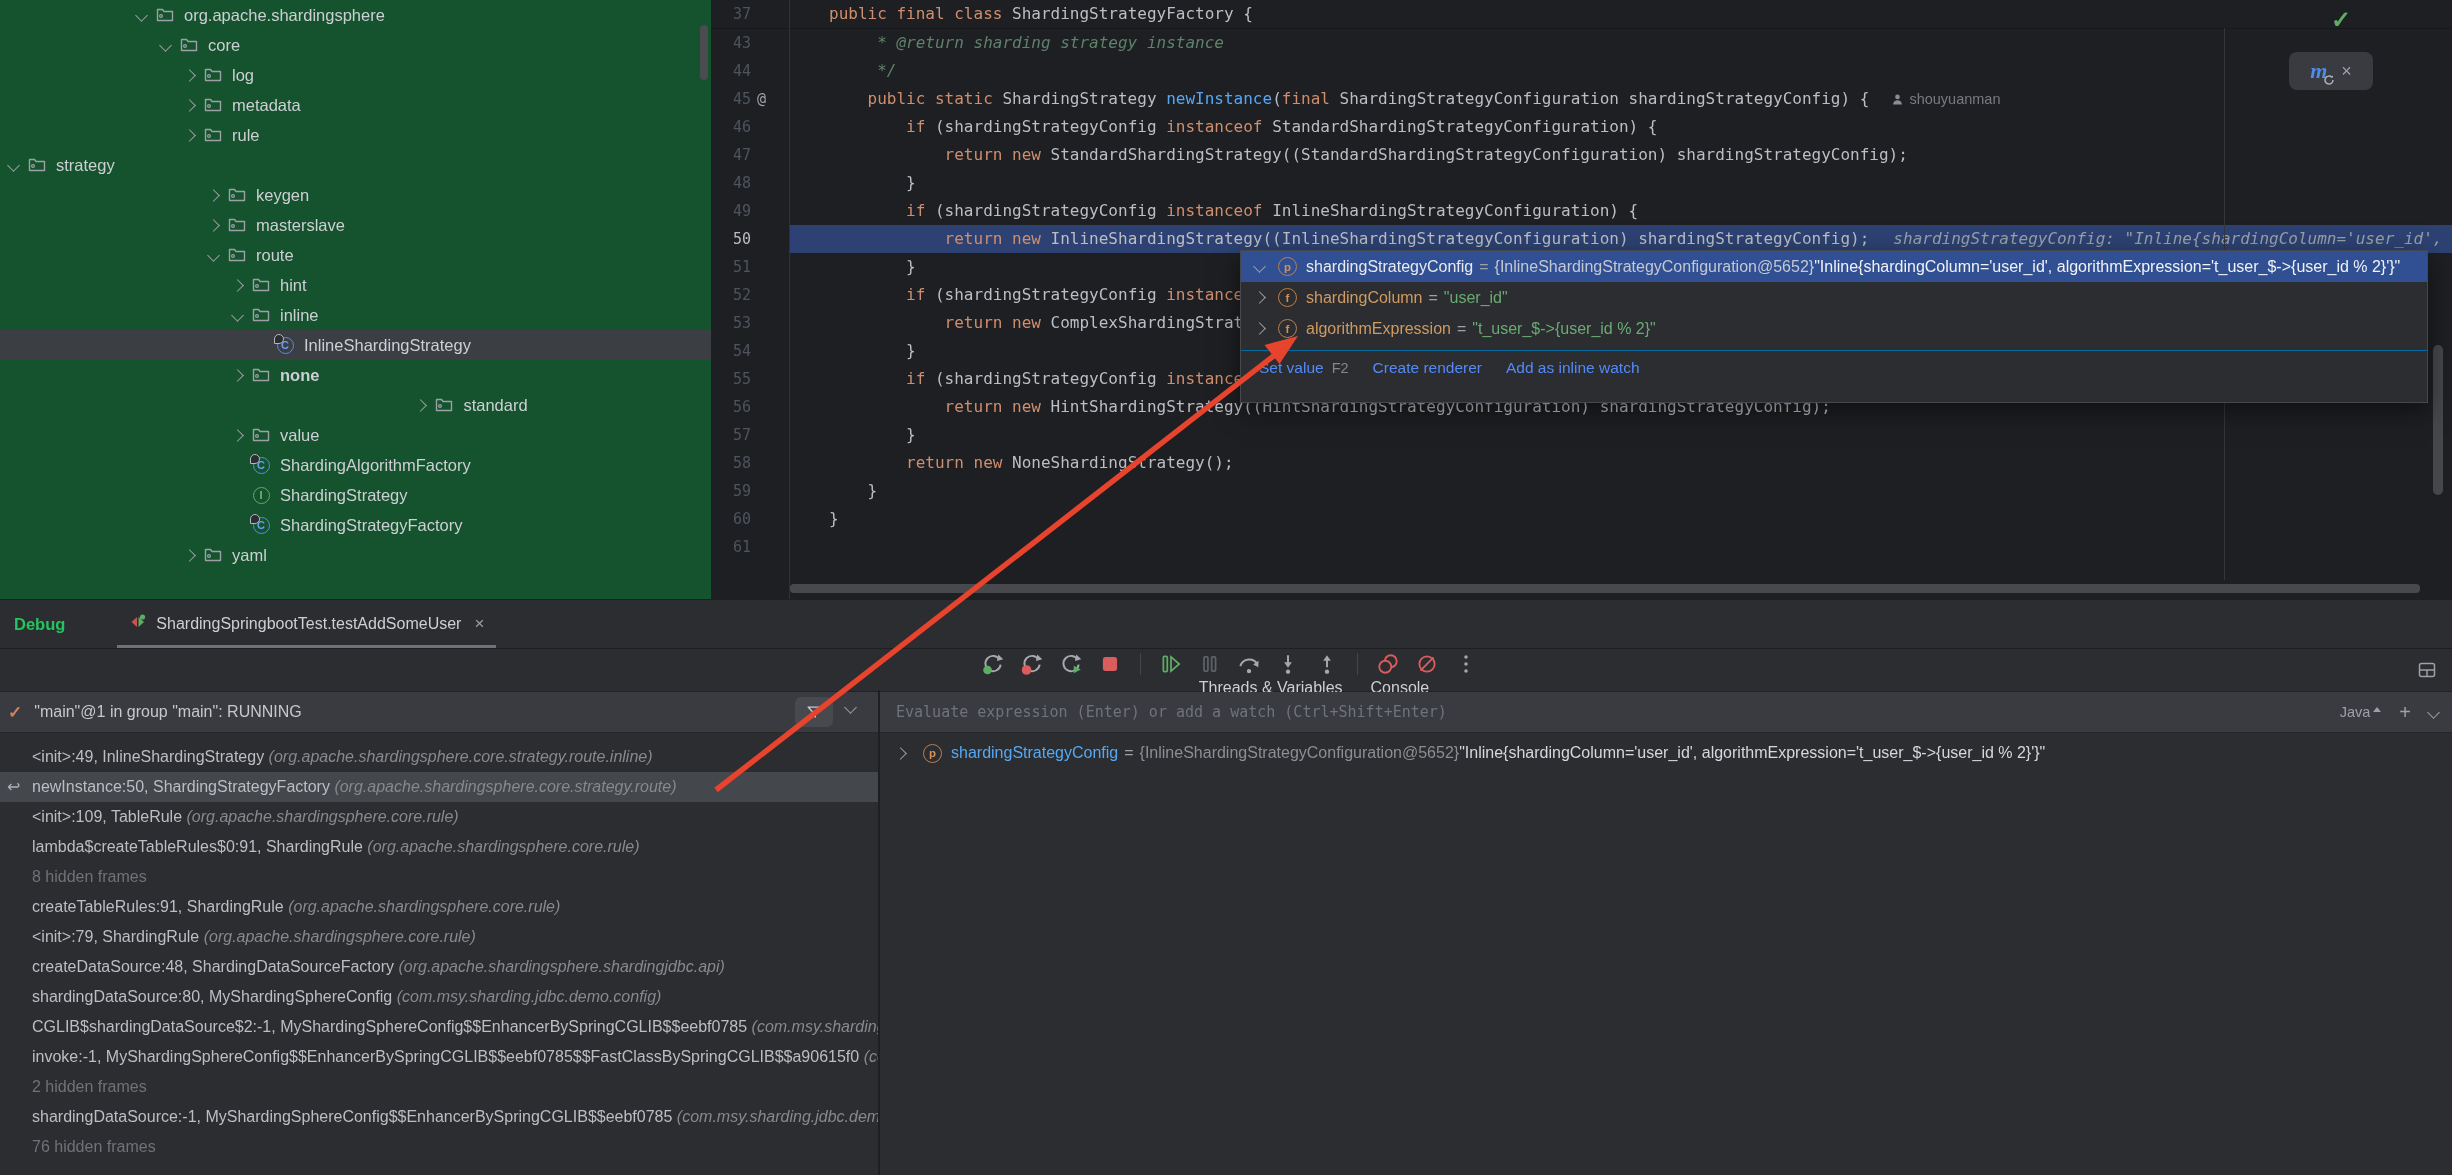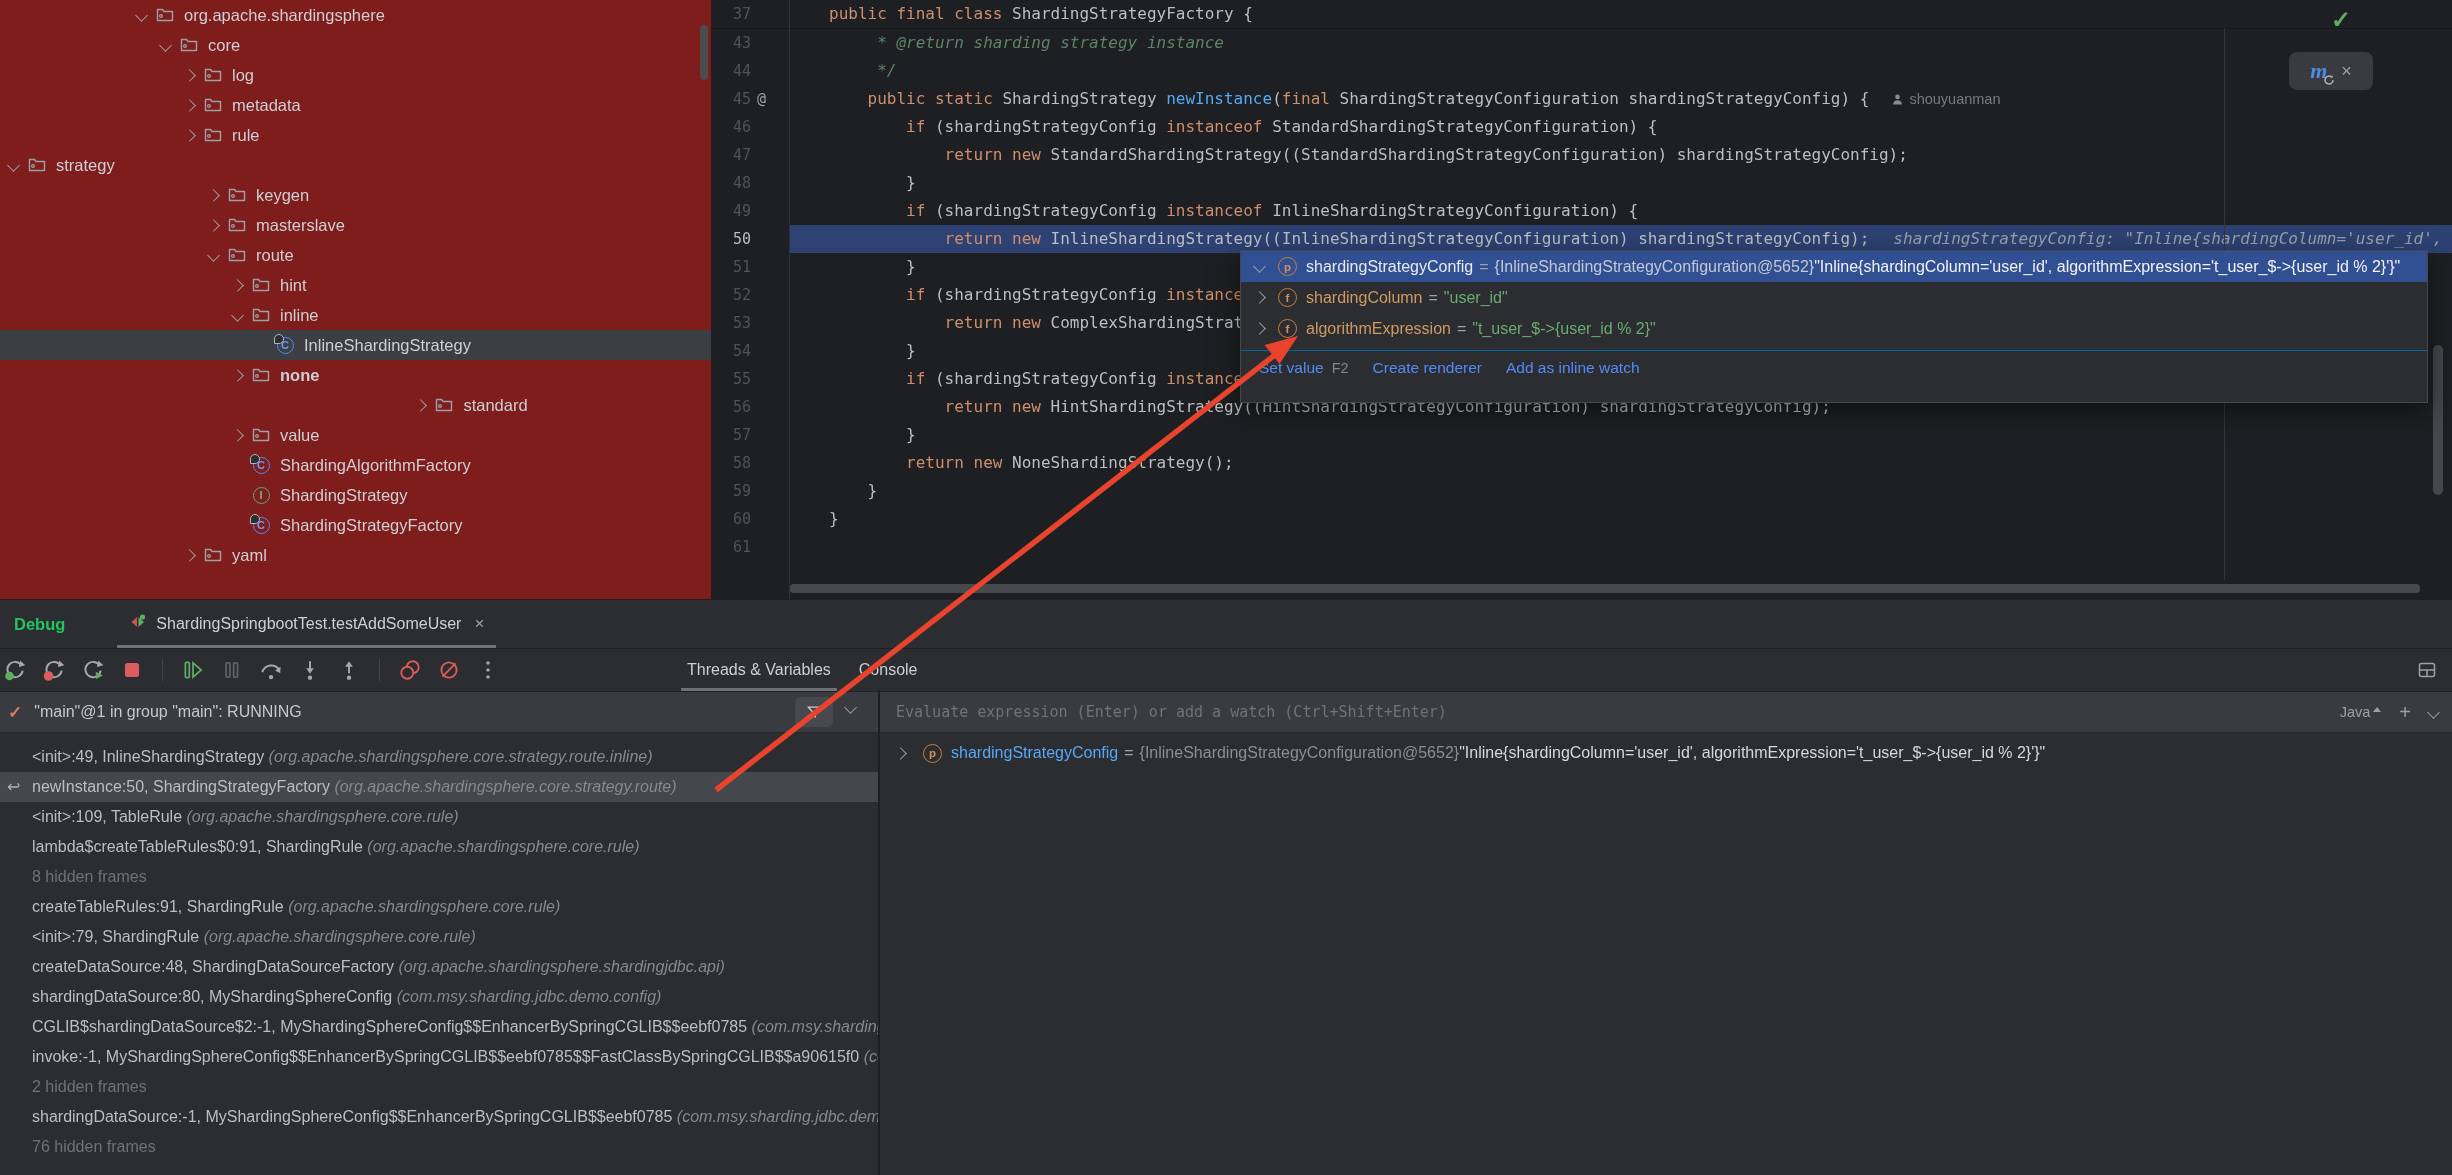--- a/index.html
+++ b/index.html
@@ -1,19 +1,19 @@
 <!DOCTYPE html>
 <html><head>
 <meta charset="utf-8">
 <style>
   html,body{margin:0;padding:0;background:#141517;}
   #app{position:relative;width:2452px;height:1175px;background:#1E1F22;overflow:hidden;
        font-family:"Liberation Sans",sans-serif;color:#BCBEC4;}
   
-  #tree{position:absolute;left:0;top:0;width:711px;height:599px;background:#7f1d1d;overflow:hidden;border-right:2px solid #22c55e;}
+  #tree{position:absolute;left:0;top:0;width:711px;height:599px;background:#14532d;overflow:hidden;border-right:2px solid #22c55e;}
   .trow{position:relative;height:30px;display:flex;align-items:center;font-size:16.5px;color:#CDCFD4;white-space:nowrap;}
   .trow.sel{background:#3B3E43;}
   .chev{width:8px;height:8px;border-right:1.7px solid #9DA0A6;border-bottom:1.7px solid #9DA0A6;display:inline-block;flex:none;}
   .chev.col{transform:rotate(-45deg);}
   .chev.exp{transform:rotate(45deg);}
   .chevslot{width:26px;display:inline-flex;justify-content:center;flex:none;}
   .ticon{width:22px;height:18px;display:inline-flex;align-items:center;justify-content:center;margin-right:8px;flex:none;}
   .circle-ic{width:17px;height:17px;border-radius:50%;display:flex;align-items:center;justify-content:center;
      font-size:11px;font-weight:bold;box-sizing:border-box;position:relative;}
   .circle-ic.cls{border:1.6px solid #548AF7;color:#6A9DF5;}
@@ -58,21 +58,21 @@
   #popup-actions{position:absolute;left:0;right:0;bottom:17px;height:34px;border-top:1px solid #0369a1;display:flex;
      align-items:center;padding-left:18px;gap:24px;font-size:15.5px;}
   .pact{color:#548AF7;} .pact-key{color:#83868C;margin-left:-16px;font-size:14.5px;}
   
   #debug{position:absolute;left:0;top:600px;width:2452px;height:575px;background:#2B2D30;}
   #dbg-header{position:relative;height:48px;display:flex;align-items:center;border-bottom:1px solid #1E1F22;}
   #dbg-title{font-weight:bold;color:#22c55e;font-size:16.5px;margin-left:14px;}
   #session-tab{position:relative;display:flex;align-items:center;gap:9px;margin-left:52px;height:100%;padding:0 12px;font-size:16px;color:#CDCFD4;}
   #session-tab::after{content:"";position:absolute;left:0;right:0;bottom:0;height:3px;background:#6E7177;}
   #tab-close{color:#9DA0A6;font-size:17px;margin-left:4px;}
-  #dbg-toolbar{position:relative;height:42px;display:flex;align-items:center;border-bottom:1px solid #212226;padding-left:0;}
+  #dbg-toolbar{position:relative;height:42px;display:flex;align-items:center;border-bottom:1px solid #212226;padding-left:6px;flex-direction:column;}
   .tbi{width:30px;height:30px;display:flex;align-items:center;justify-content:center;flex:none;border-radius:4px;}
   .tbsep{width:1px;height:22px;background:#43454A;margin:0 6px;flex:none;}
   .vtab{position:relative;height:100%;display:flex;align-items:center;padding:0 14px;font-size:16px;color:#CDCFD4;}
   .vtab.active::after{content:"";position:absolute;left:8px;right:8px;bottom:0;height:3px;background:#6E7177;}
   #tw-layout{position:absolute;right:10px;top:6px;}
   
   #band{position:relative;height:40px;background:#393B40;border-bottom:1px solid #26282B;}
   #thread{position:absolute;left:0;top:0;width:878px;height:40px;display:flex;align-items:center;}
   #thread-check{color:#D0805C;font-size:17px;font-weight:bold;margin-left:8px;}
   #thread-text{margin-left:12px;font-size:16px;color:#C6C8CD;}

